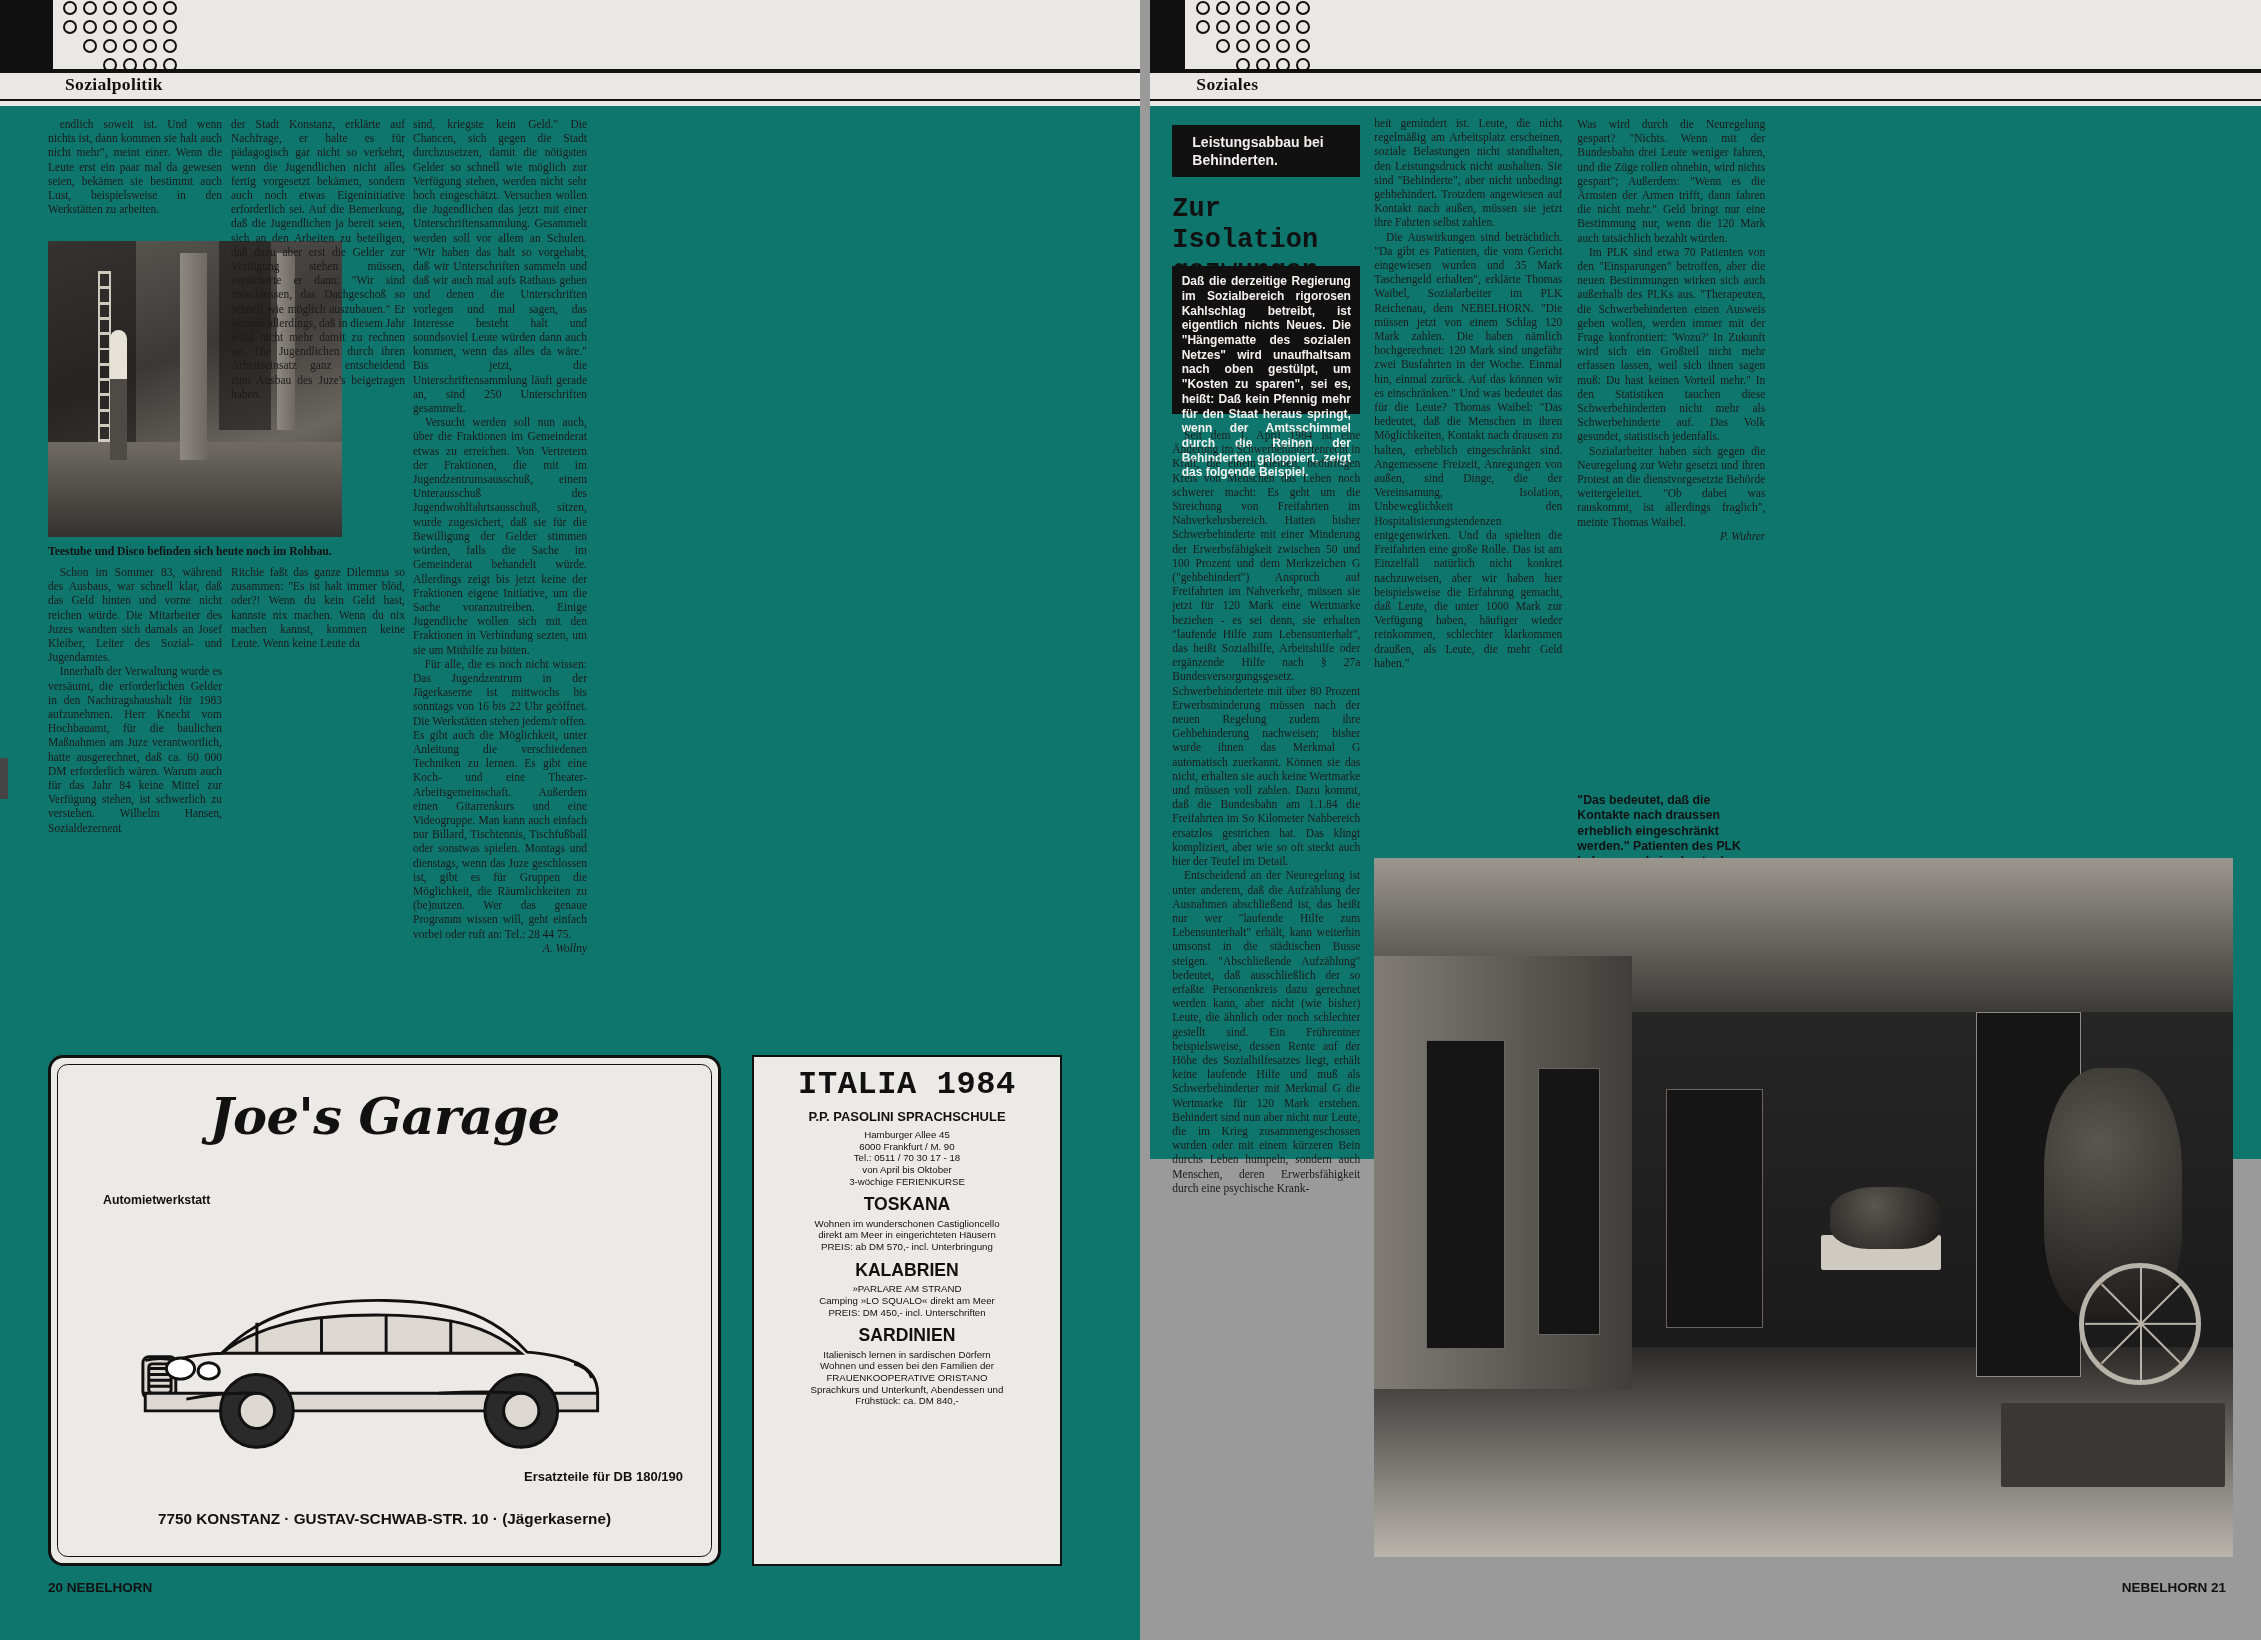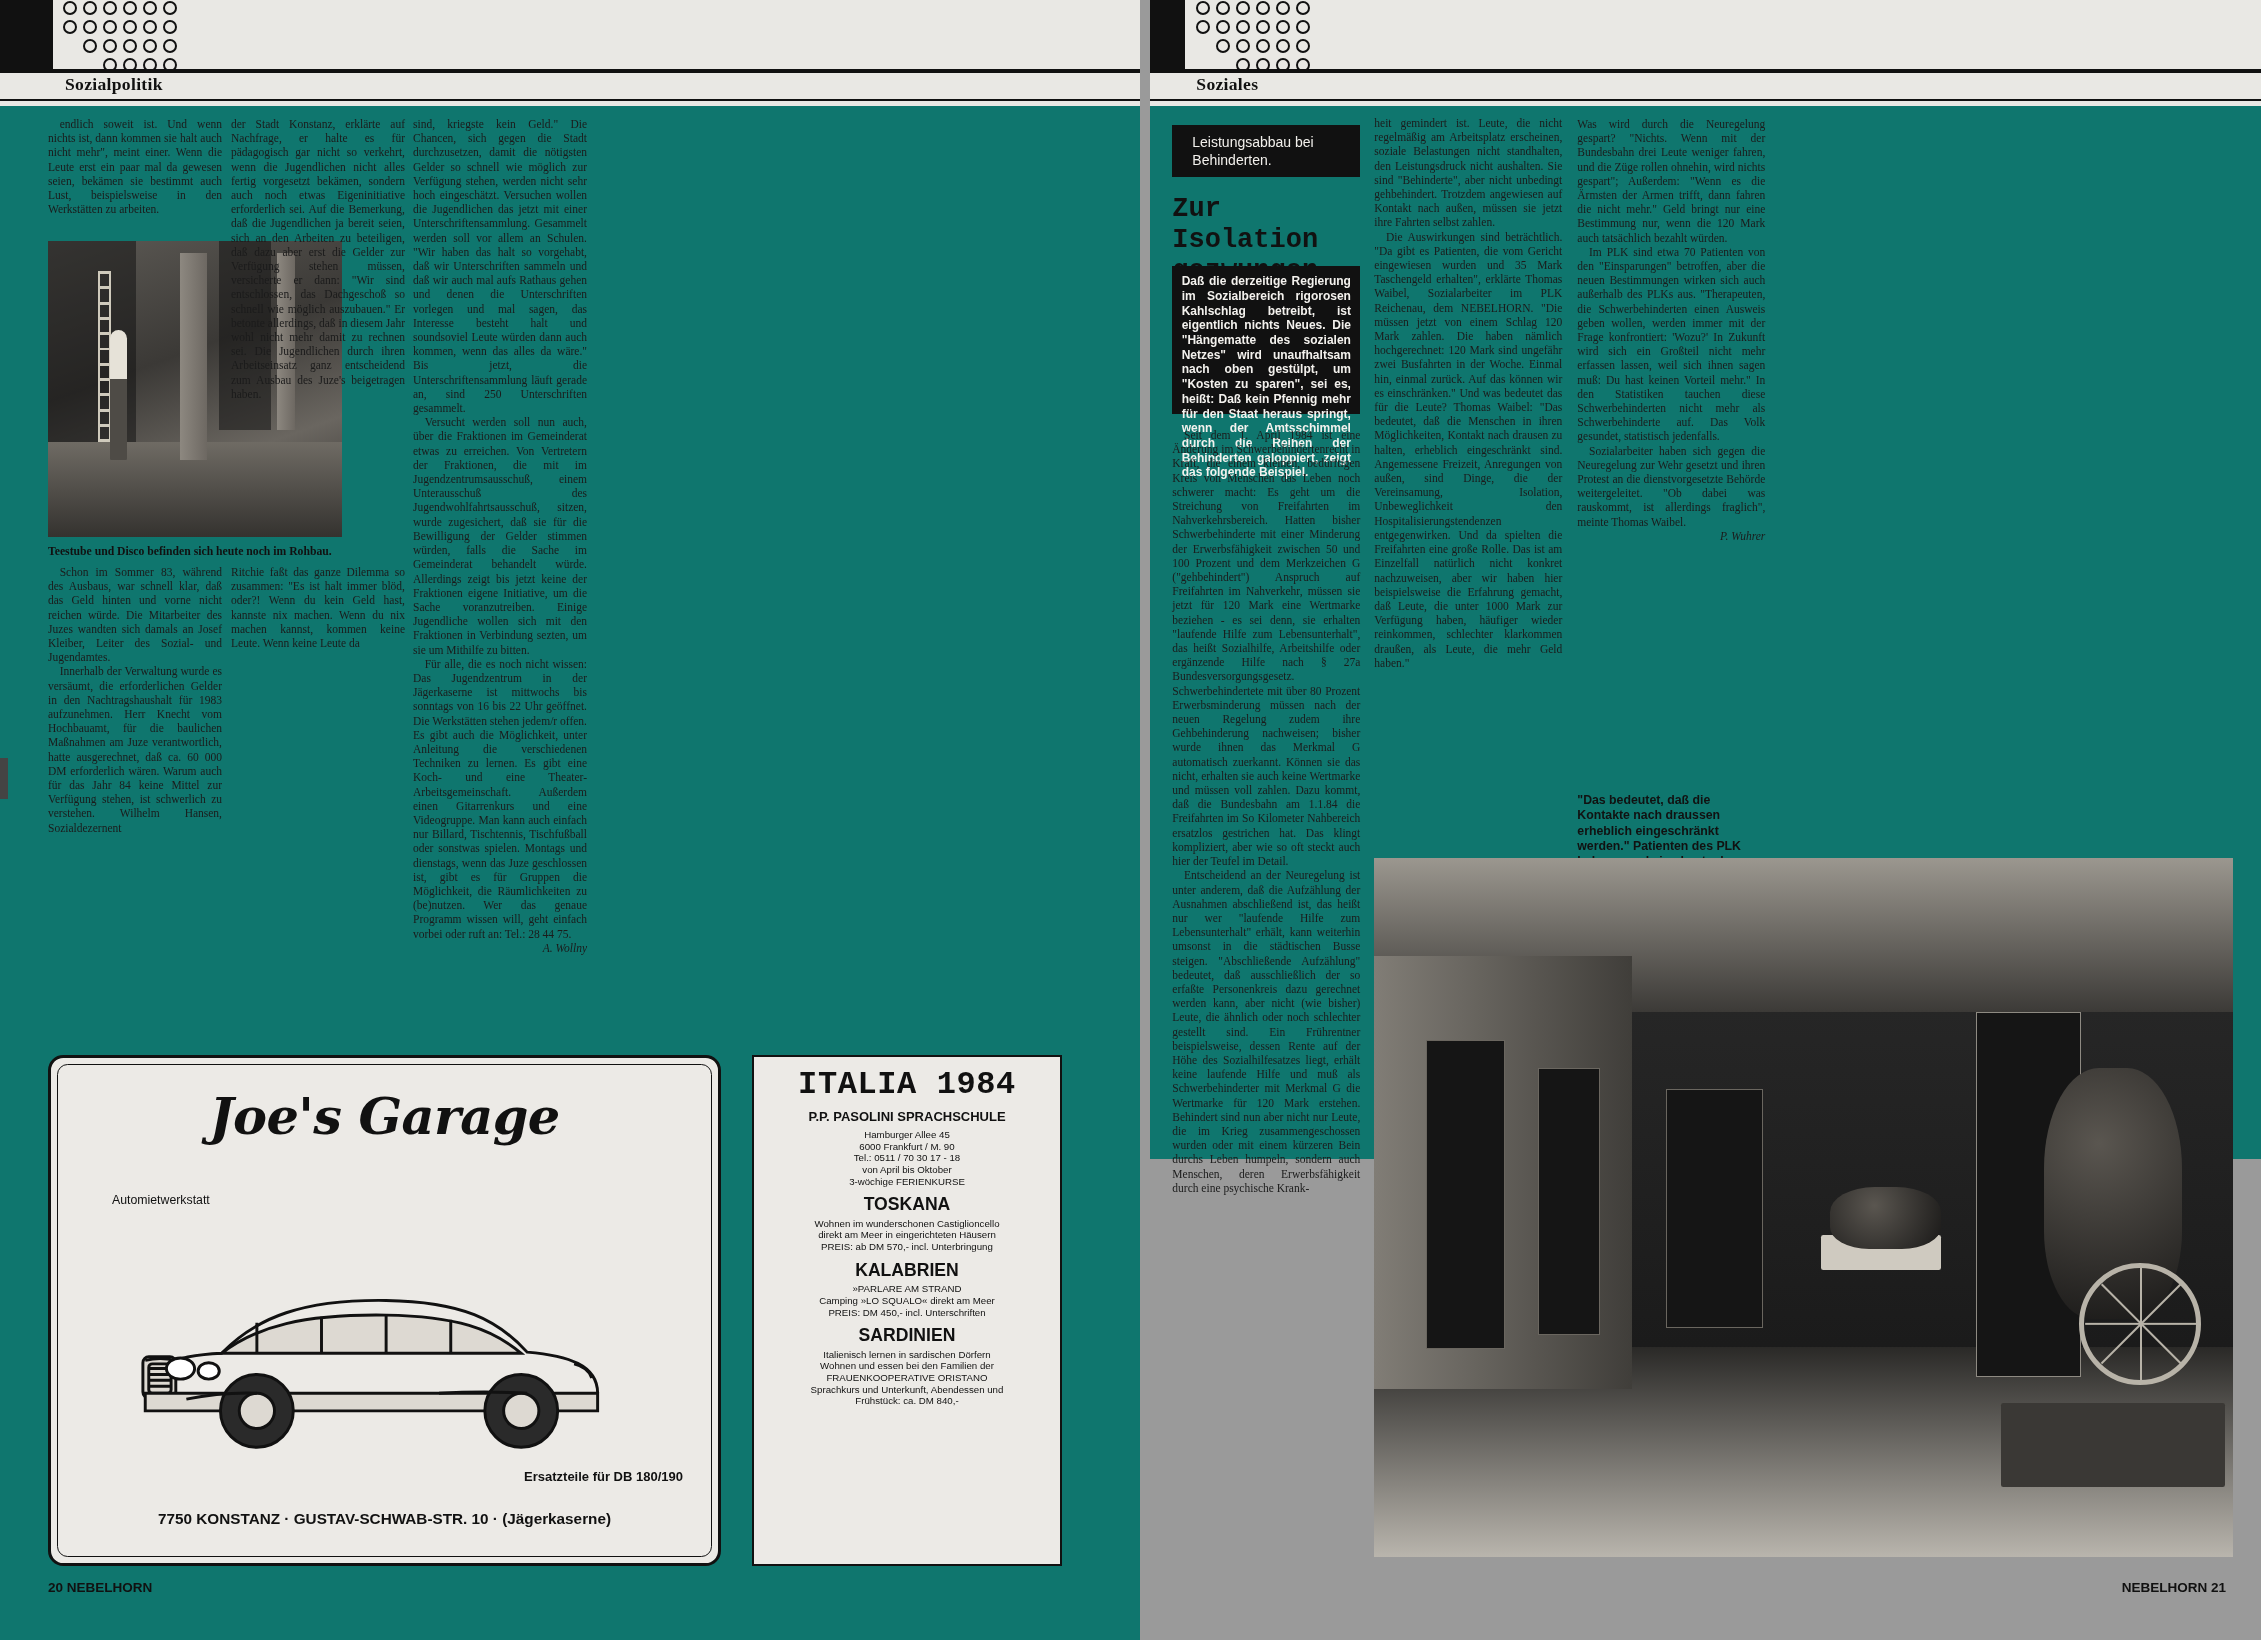--- a/index.html
+++ b/index.html
@@ -184,24 +184,23 @@
     font-family: "DejaVu Serif", serif;
     font-style: italic;
     font-weight: bold;
     font-size: 51px;
     color: #111;
     letter-spacing: -0.6px;
   }
   .joe-sub {
     position: absolute;
     font-size: 12.3px;
-    font-weight: normal;
+    font-weight: bold;
     color: #111;
     font-family: "Liberation Sans", sans-serif;
-    margin-left: 9px;
   }
   .joe-foot {
     position: absolute; left:0; right:0; text-align:center;
     font-family: "Liberation Sans", sans-serif;
     font-weight: bold; font-size: 15.3px; color:#111;
   }
   .joe-parts {
     position:absolute; right: 35px;
     font-family:"Liberation Sans", sans-serif;
     font-weight:bold; font-size: 13px; color:#111;
@@ -255,21 +254,21 @@
   
   .kicker {
     position:absolute;
     background:#111;
     color:#f2f0ec;
   }
   .kicker span {
     position:absolute;
     left: 20px; top: 9.4px;
     font-family:"Liberation Sans", sans-serif;
-    font-weight:normal;
+    font-weight:bold;
     font-size:14px;
     line-height:17.6px;
     width: 153px;
   }
   .headline {
     position:absolute;
     font-family:Liberation Mono, monospace;
     font-weight:bold;
     font-size:27px;
     line-height:31px;

